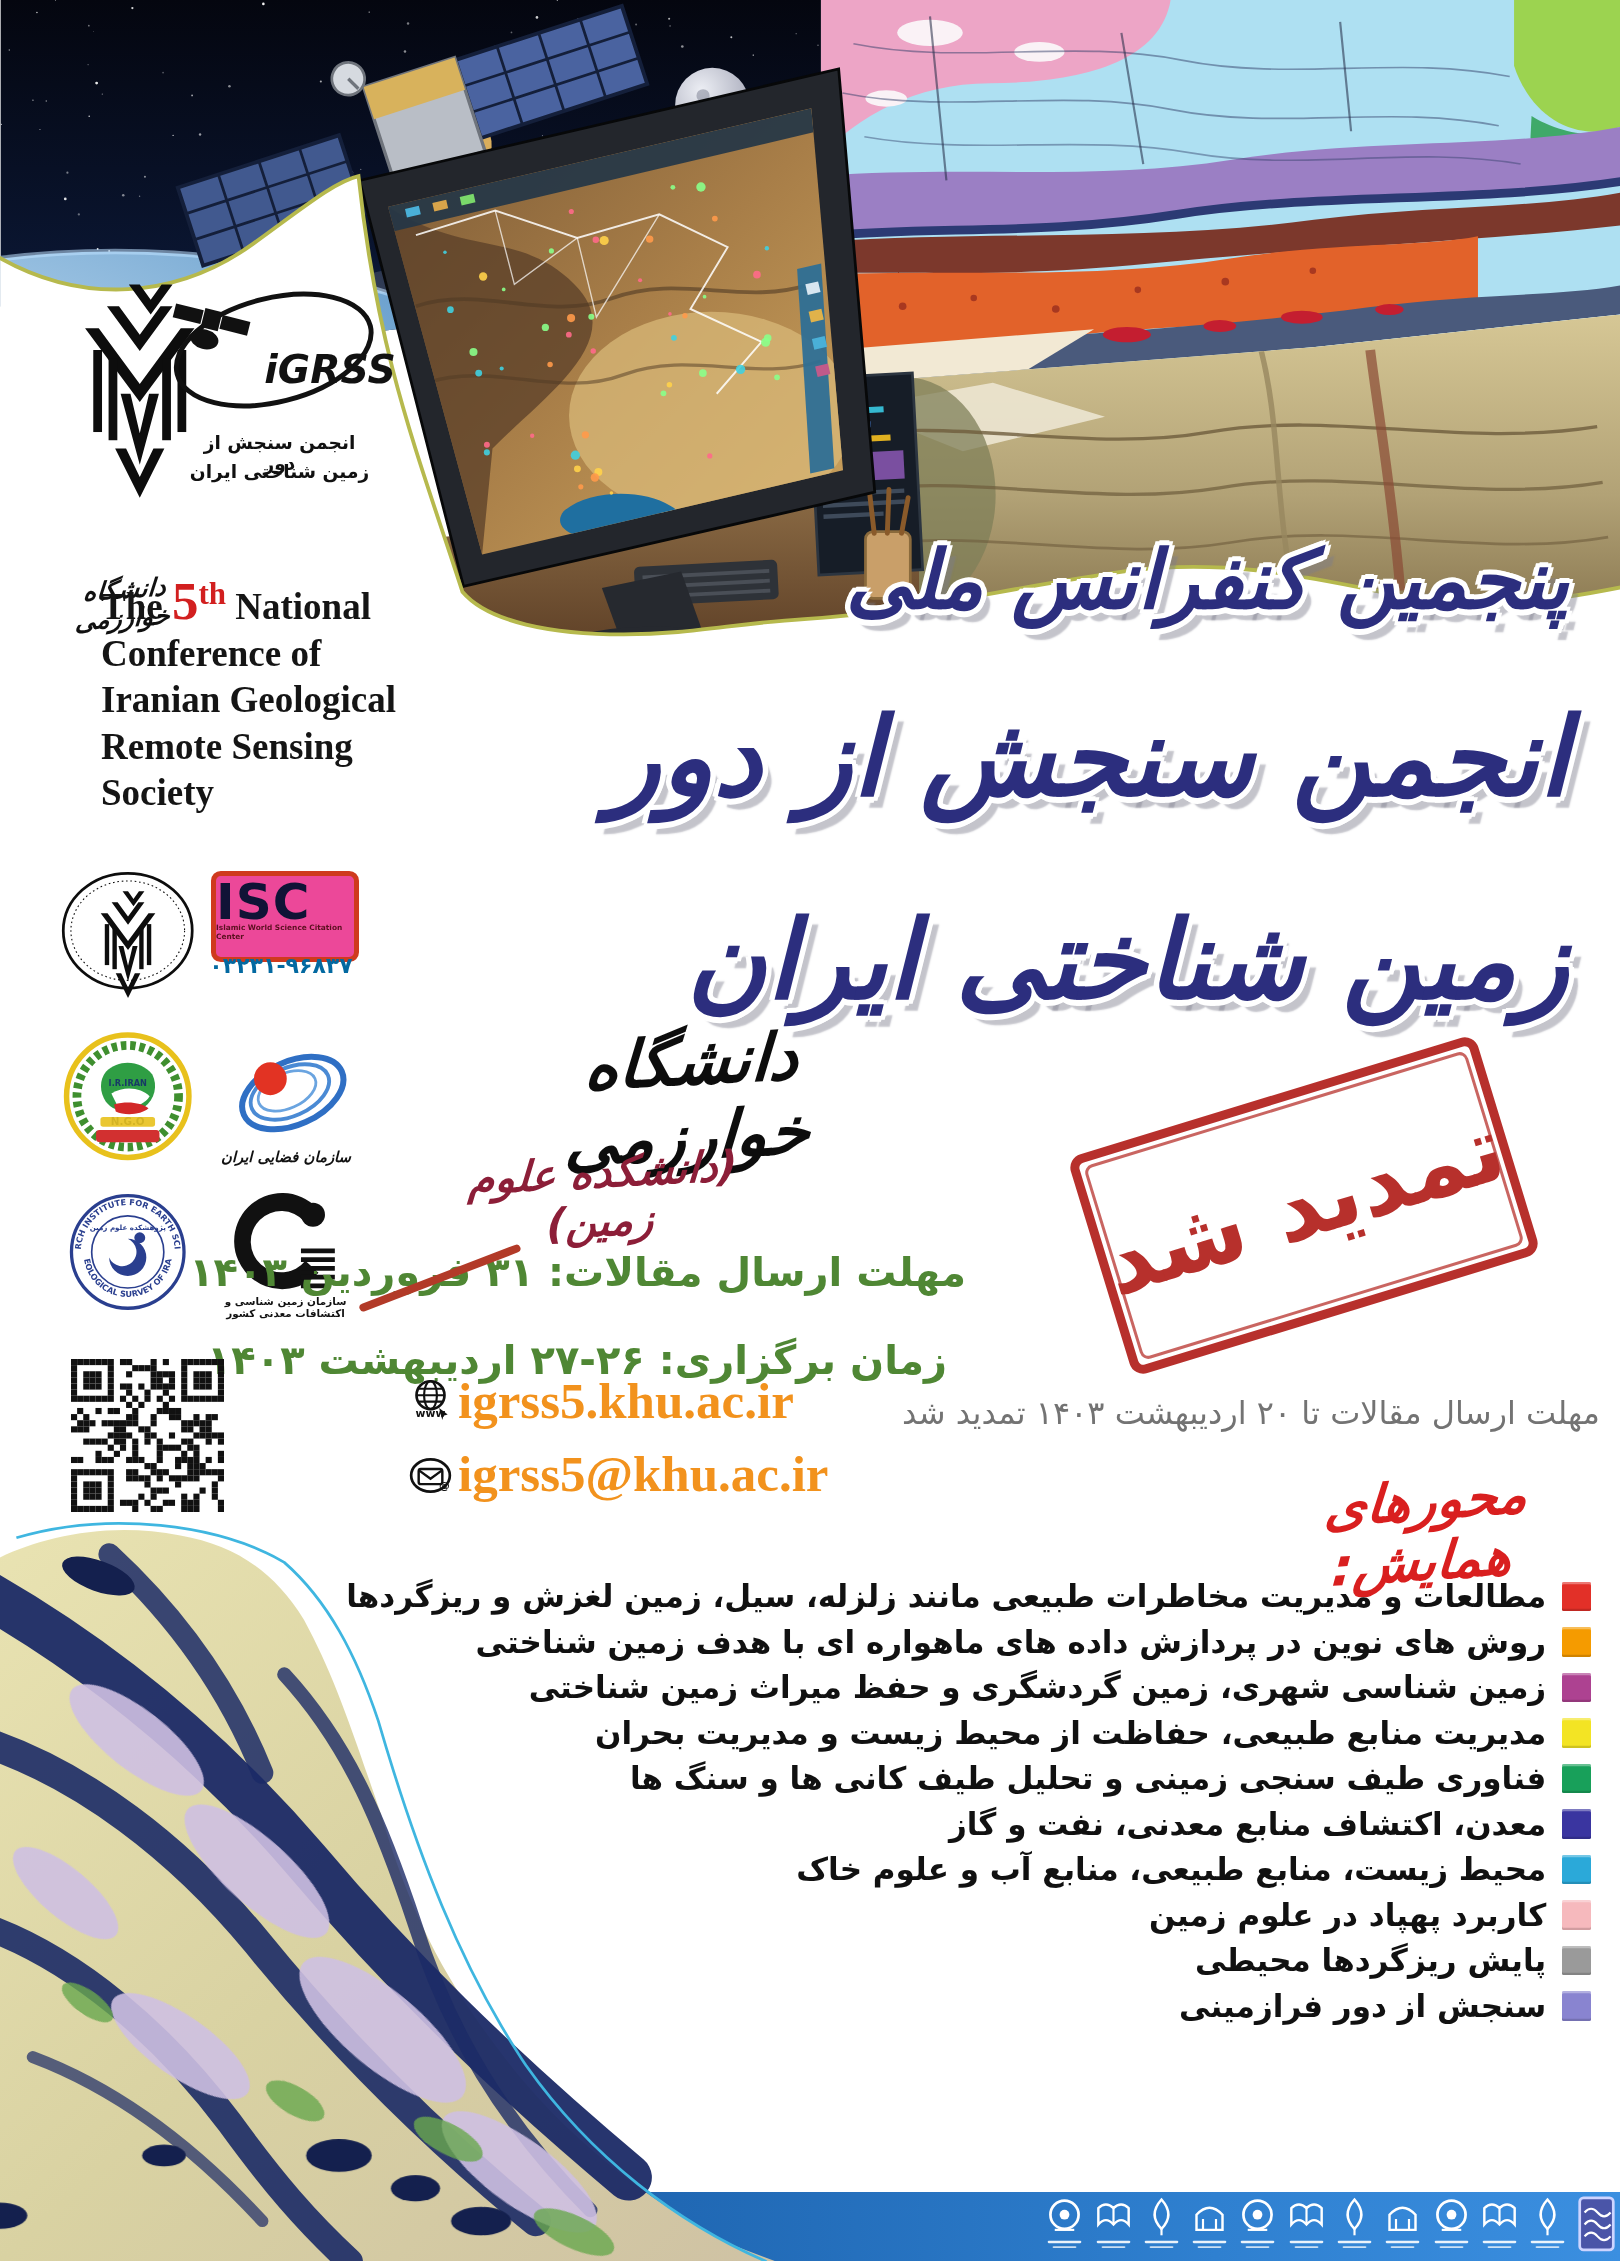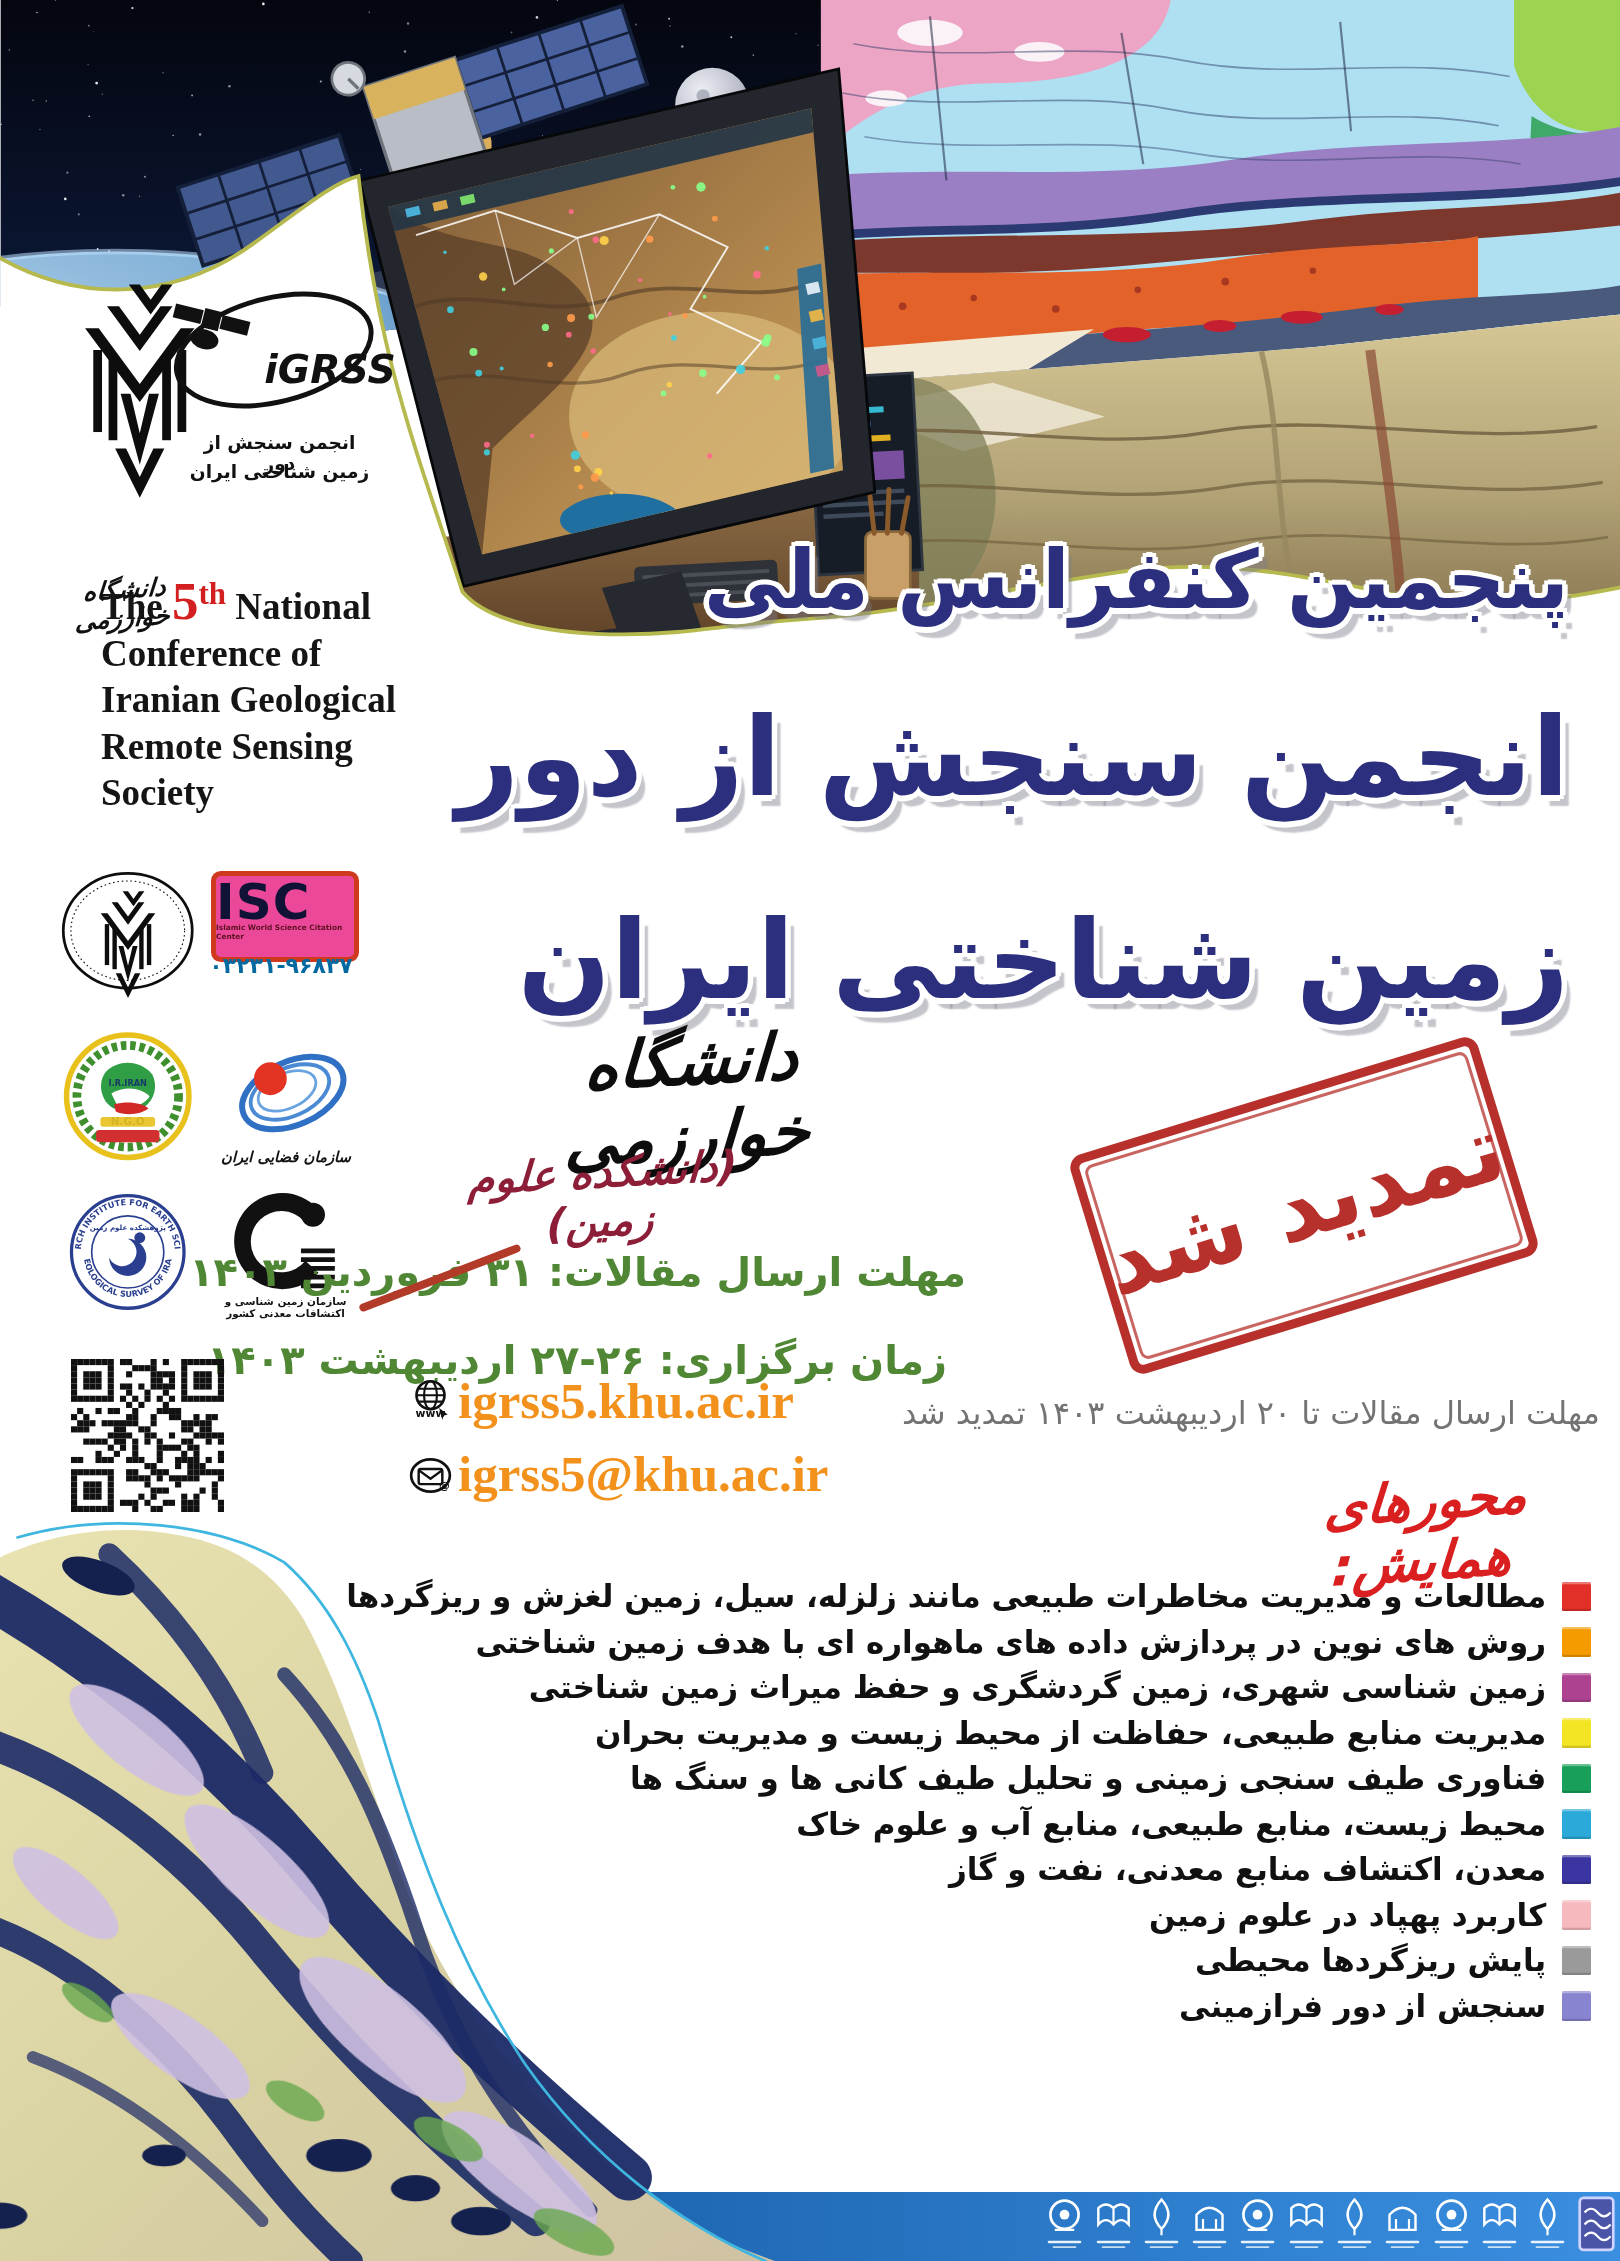--- a/index.html
+++ b/index.html
@@ -4,21 +4,21 @@
 <style>
   html,body{margin:0;padding:0;background:#fff;}
   #poster{position:relative;width:1621px;height:2261px;background:#ffffff;overflow:hidden;
           font-family:"DejaVu Sans",sans-serif;}
   .abs{position:absolute;}
   .rtl{direction:rtl;unicode-bidi:plaintext;}
   
   .fa-title{color:#2c2e7e;font-weight:bold;text-align:right;white-space:nowrap;
     text-shadow:-3.8px -3.8px 0 #fff,3.8px -3.8px 0 #fff,-3.8px 3.8px 0 #fff,3.8px 3.8px 0 #fff,
       -5.5px 0 0 #fff,5.5px 0 0 #fff,0 -5.5px 0 #fff,0 5.5px 0 #fff,
-      8.8px 11px 1.6px rgba(125,125,140,.45);}
+      8.8px 11px 1.6px rgba(125,125,140,.45);font-style:italic;}
   #fa-title-1{right:52px;top:533px;font-size:81px;}
   #fa-title-2{right:52px;top:694px;font-size:109px;}
   #fa-title-3{right:52px;top:897px;font-size:109px;}
   
   #en-title{left:101px;top:584px;width:372px;color:#151515;
     font-family:"Liberation Serif","DejaVu Serif",serif;font-weight:bold;
     font-size:37px;line-height:1.26;}
   #en-title .num{color:#d21f1f;font-size:53px;line-height:0;}
   #en-title .ord{color:#d21f1f;font-size:31px;vertical-align:15.3px;line-height:0;}
   
@@ -882,27 +882,27 @@
       <span class="topic-bullet" style="background: rgb(243, 228, 36);"></span>
       <span class="topic-label">مدیریت منابع طبیعی، حفاظت از محیط زیست و مدیریت بحران</span>
     </div>
 
     <div class="topic-row">
       <span class="topic-bullet" style="background: rgb(24, 160, 90);"></span>
       <span class="topic-label">فناوری طیف سنجی زمینی و تحلیل طیف کانی ها و سنگ ها</span>
     </div>
 
     <div class="topic-row">
+      <span class="topic-bullet" style="background: rgb(58, 53, 160);"></span>
+      <span class="topic-label">معدن، اکتشاف منابع معدنی، نفت و گاز</span>
+    </div>
+
+    <div class="topic-row">
       <span class="topic-bullet" style="background: rgb(43, 169, 217);"></span>
       <span class="topic-label">محیط زیست، منابع طبیعی، منابع آب و علوم خاک</span>
-    </div>
-
-    <div class="topic-row">
-      <span class="topic-bullet" style="background: rgb(58, 53, 160);"></span>
-      <span class="topic-label">معدن، اکتشاف منابع معدنی، نفت و گاز</span>
     </div>
 
     <div class="topic-row">
       <span class="topic-bullet" style="background: rgb(246, 185, 189);"></span>
       <span class="topic-label">کاربرد پهپاد در علوم زمین</span>
     </div>
 
     <div class="topic-row">
       <span class="topic-bullet" style="background: rgb(154, 154, 154);"></span>
       <span class="topic-label">پایش ریزگردها محیطی</span>

